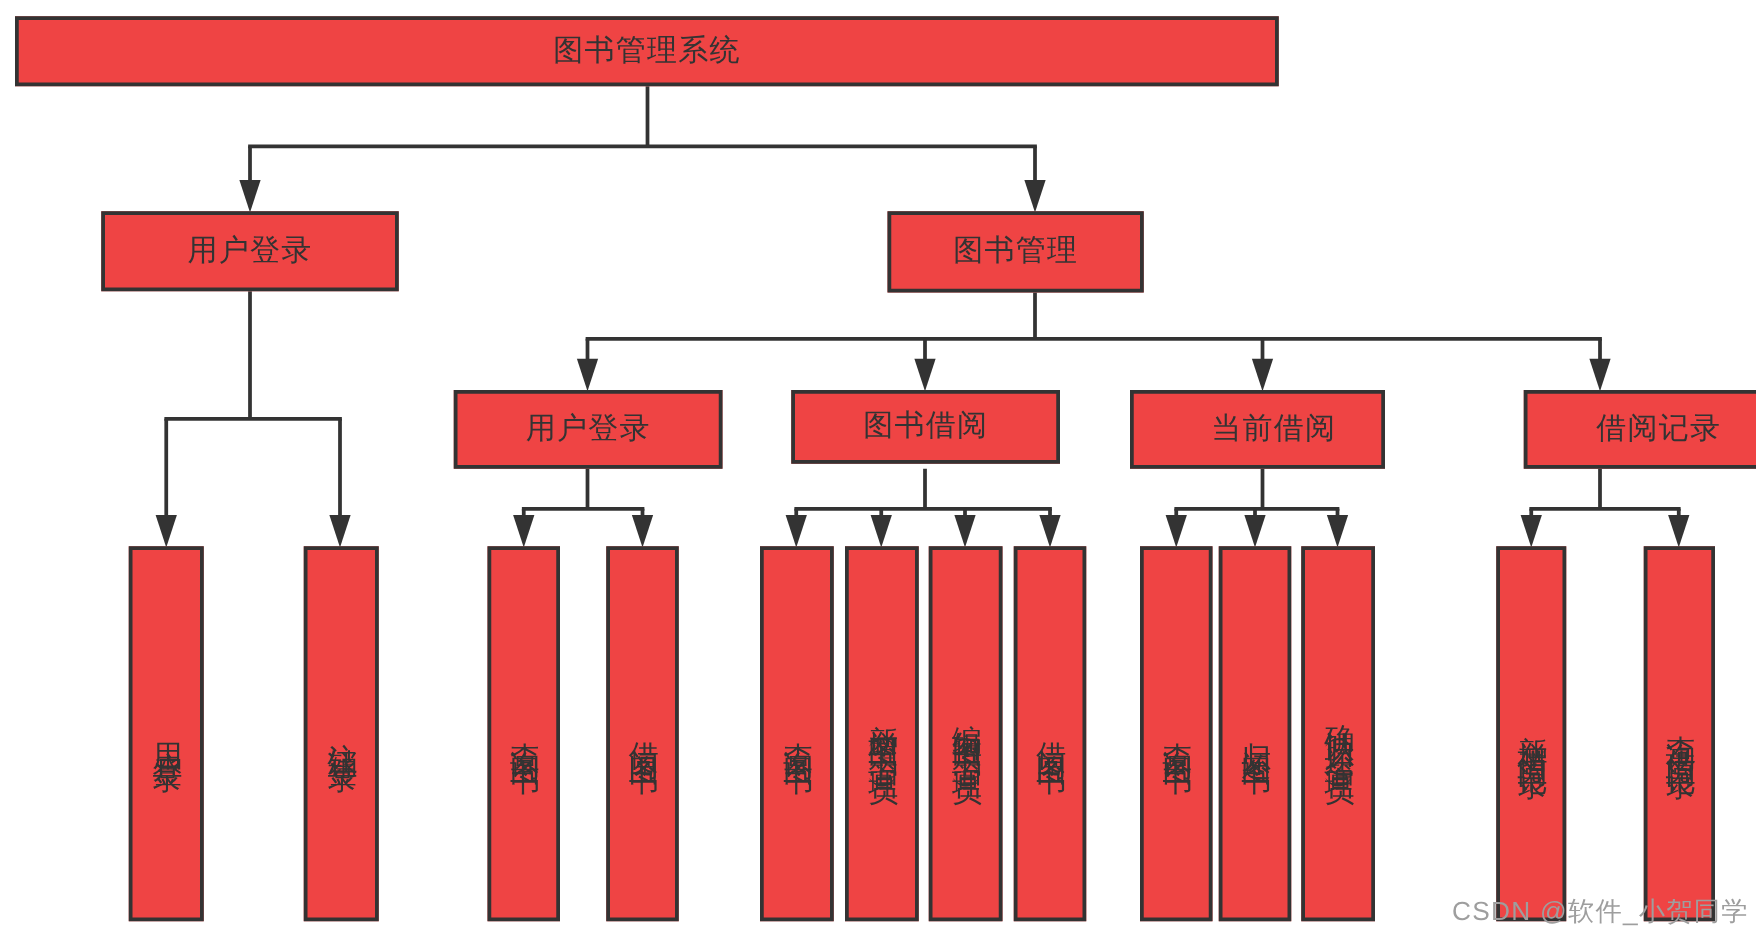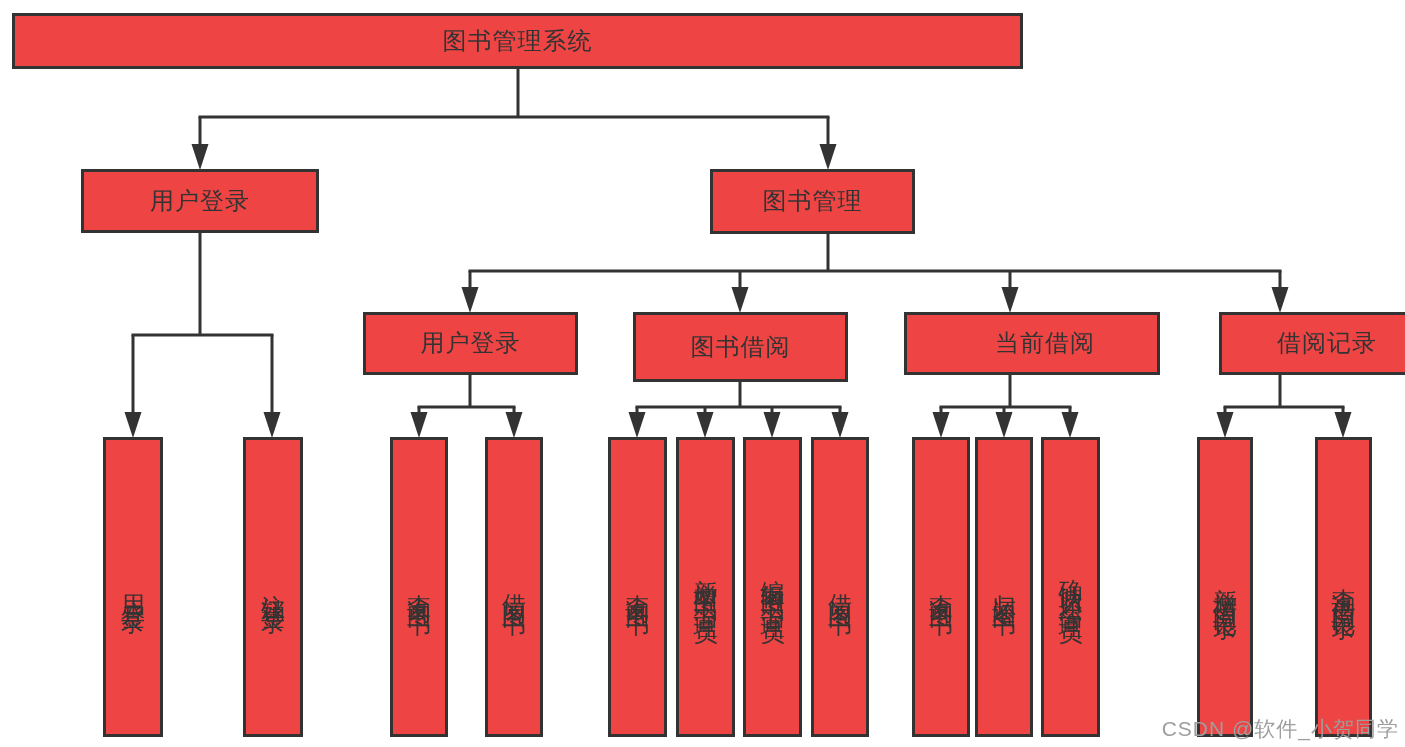--- a/index.html
+++ b/index.html
@@ -113,24 +113,24 @@
       </div>
       <div class="node" style="left: 81px; top: 169px; width: 238px; height: 64px;">
         <span class="label">用户登录</span>
       </div>
       <div class="node" style="left: 710px; top: 169px; width: 205px; height: 65px;">
         <span class="label">图书管理</span>
       </div>
       <div class="node" style="left: 363px; top: 312px; width: 215px; height: 63px;">
         <span class="label">用户登录</span>
       </div>
-      <div class="node" style="left: 633px; top: 312px; width: 215px; height: 70px;">
+      <div class="node" style="left: 633px; top: 312px; width: 215px; height: 59px;">
         <span class="label">图书借阅</span>
       </div>
-      <div class="node" style="left: 904px; top: 312px; width: 256px; height: 63px; padding-left: 26px;">
+      <div class="node" style="left: 904px; top: 312px; width: 204px; height: 63px; padding-left: 26px;">
         <span class="label">当前借阅</span>
       </div>
       <div class="node" style="left: 1172px; top: 312px; width: 216px; height: 63px; margin-left: 47px;">
         <span class="label">借阅记录</span>
       </div>
       <div class="node vertical" style="left: 103px; top: 437px; width: 60px; height: 300px;">
         <span class="label">用户登录</span>
       </div>
       <div class="node vertical" style="left: 243px; top: 437px; width: 60px; height: 300px;">
         <span class="label">注销登录</span>

